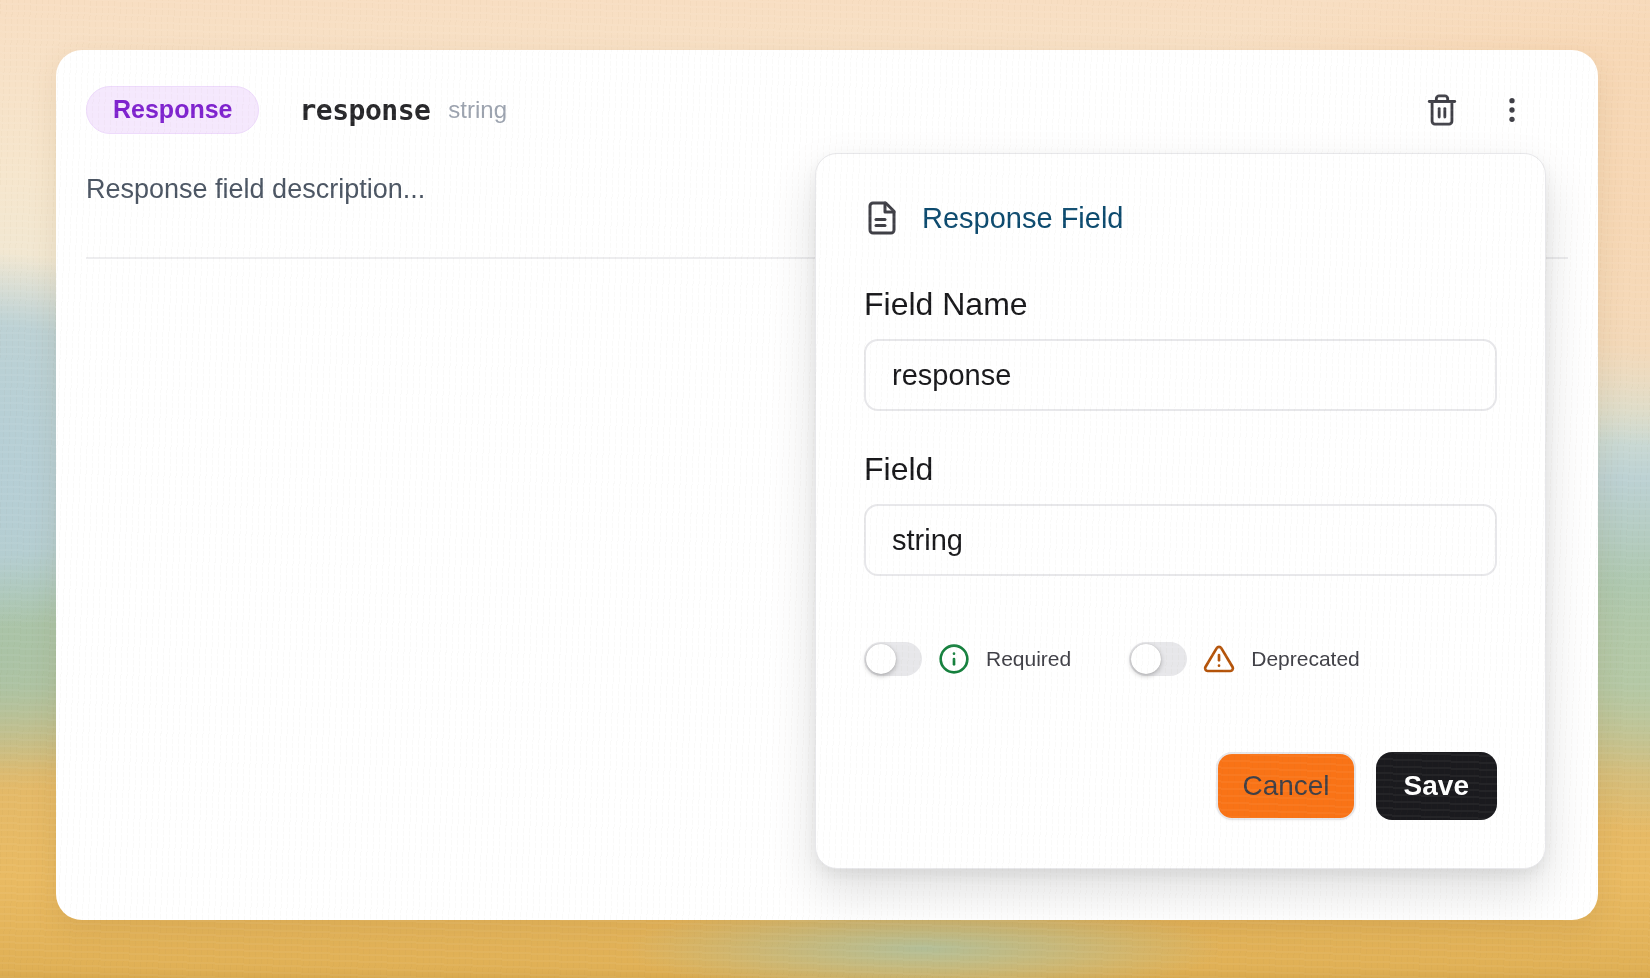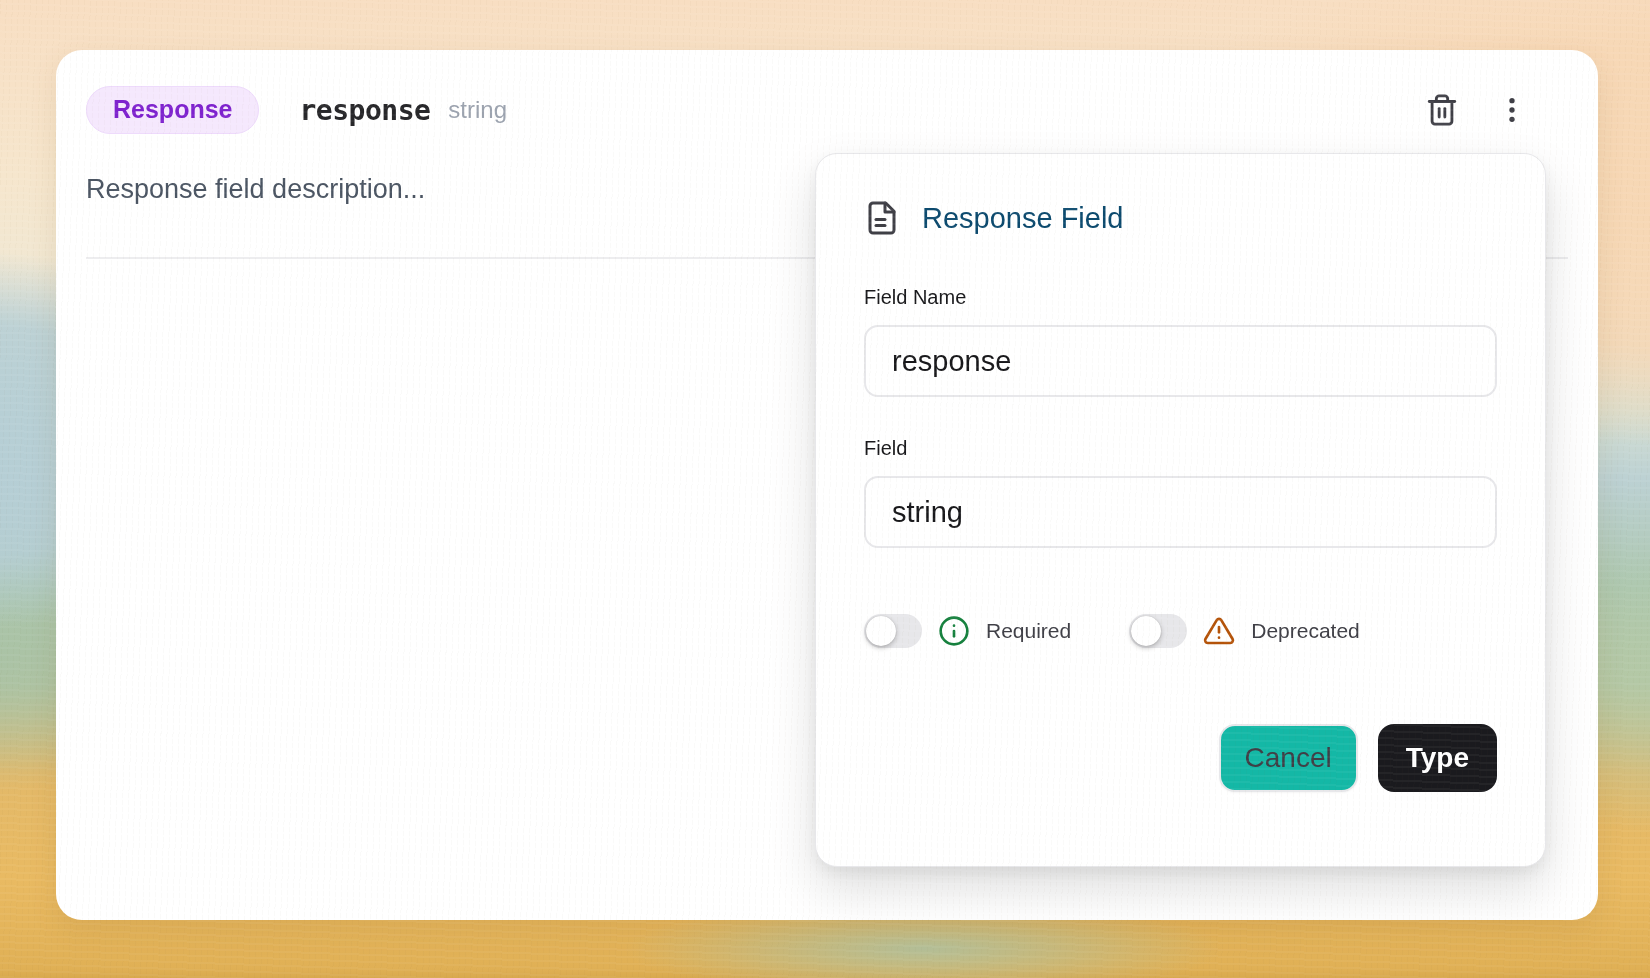--- a/index.html
+++ b/index.html
@@ -73,21 +73,21 @@
     background:#ffffff; border:1px solid #e7e7ea; border-radius:22px;
     box-shadow:0 22px 48px rgba(0,0,0,.13), 0 6px 14px rgba(0,0,0,.06);
     padding:46px 48px 48px;
   }
   .dialog-header { display:flex; align-items:center; gap:22px; }
   .dialog-title { font-size:29px; font-weight:500; color:#0c4a6e; }
   .file-icon { color:#3f3f46; }
 
   .form-label {
     display:block; margin-top:50px;
-    font-size:20px; font-weight:500; color:#18181b;
+    font-size:32px; font-weight:500; color:#18181b;
   }
   .form-label.second { margin-top:40px; }
   .text-input {
     display:block; width:100%; height:72px; margin-top:16px;
     border:2px solid #e7e7ea; border-radius:14px;
     font-size:29px; color:#18181b; padding:0 26px;
     font-family:"Liberation Sans","DejaVu Sans",sans-serif;
     background:#fff; outline:none;
   }
 
@@ -108,21 +108,21 @@
 
   .dialog-actions {
     margin-top:76px; display:flex; justify-content:flex-end; gap:20px;
   }
   .btn {
     height:68px; border-radius:16px; font-size:28px; cursor:pointer;
     display:inline-flex; align-items:center; justify-content:center;
     font-family:"Liberation Sans","DejaVu Sans",sans-serif;
   }
   .btn-cancel {
-    padding:0 24px; background:#14b8a6; color:#3f3f46; font-weight:500;
+    padding:0 24px; background:#f97316; color:#3f3f46; font-weight:500;
     border:2px solid #e7e7ea; box-shadow:0 1px 2px rgba(0,0,0,.04);
   }
   .btn-save {
     padding:0 28px; background:var(--save-bg,#1a1a1e); color:#ffffff;
     font-weight:700; border:none;
   }
   svg { display:block; }
 </style>
 </head>
 <body>
@@ -196,17 +196,17 @@
           <path d="M10.29 3.86L1.82 18a2 2 0 0 0 1.71 3h16.94a2 2 0 0 0 1.71-3L13.71 3.86a2 2 0 0 0-3.42 0z"></path>
           <line x1="12" y1="9" x2="12" y2="13"></line>
           <line x1="12" y1="17" x2="12.01" y2="17"></line>
         </svg>
         <span class="toggle-label">Deprecated</span>
       </div>
     </div>
 
     <div class="dialog-actions">
       <button class="btn btn-cancel">Cancel</button>
-      <button class="btn btn-save">Type</button>
+      <button class="btn btn-save">Save</button>
     </div>
   </div>
 
 </div>
 
 </body></html>

